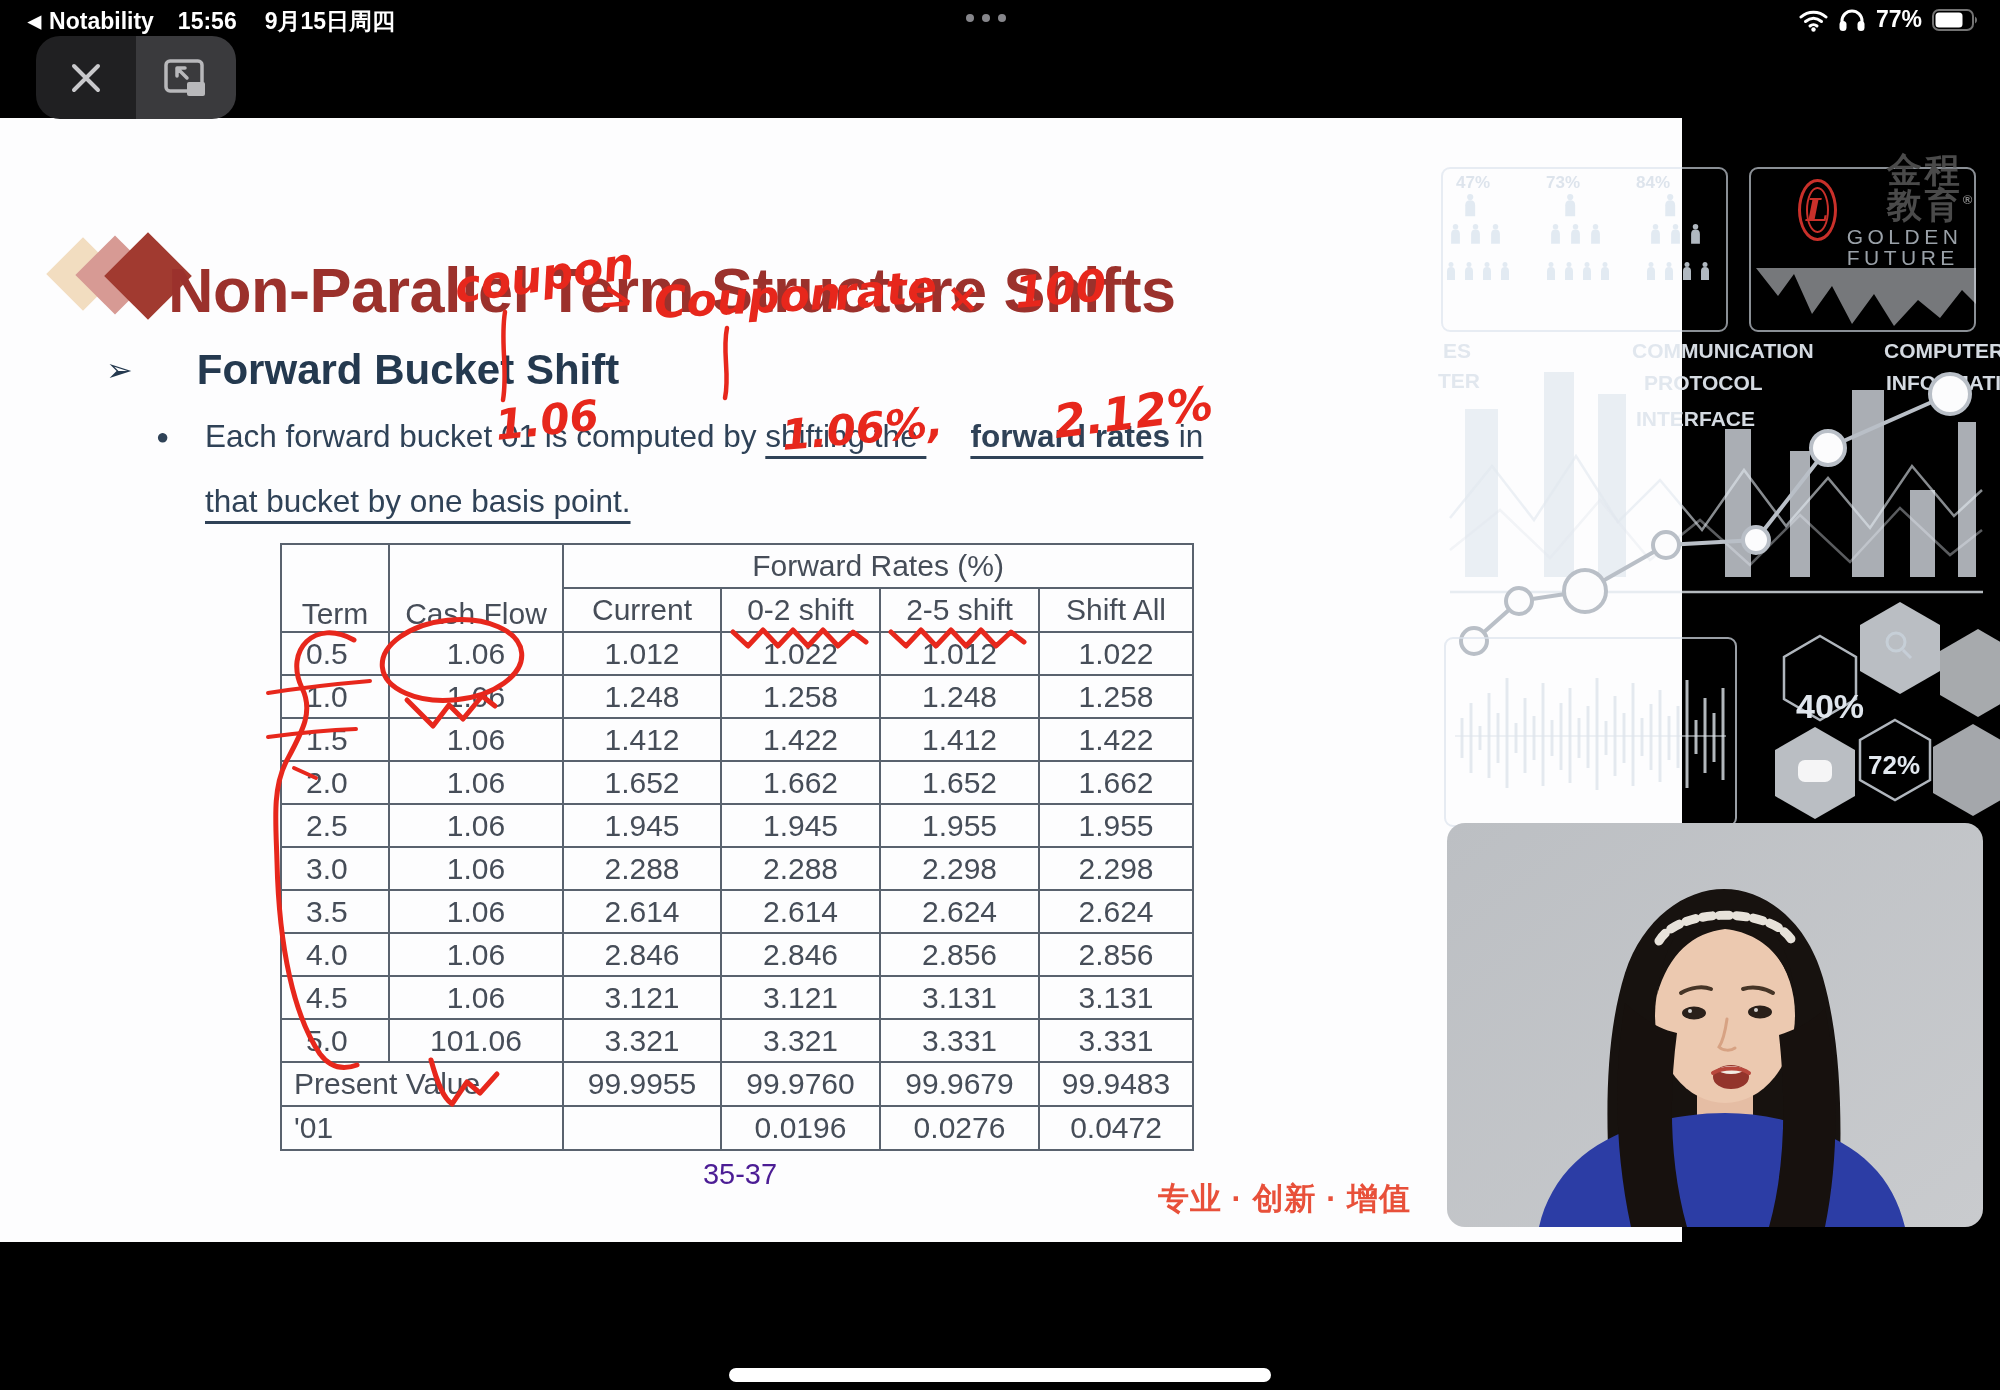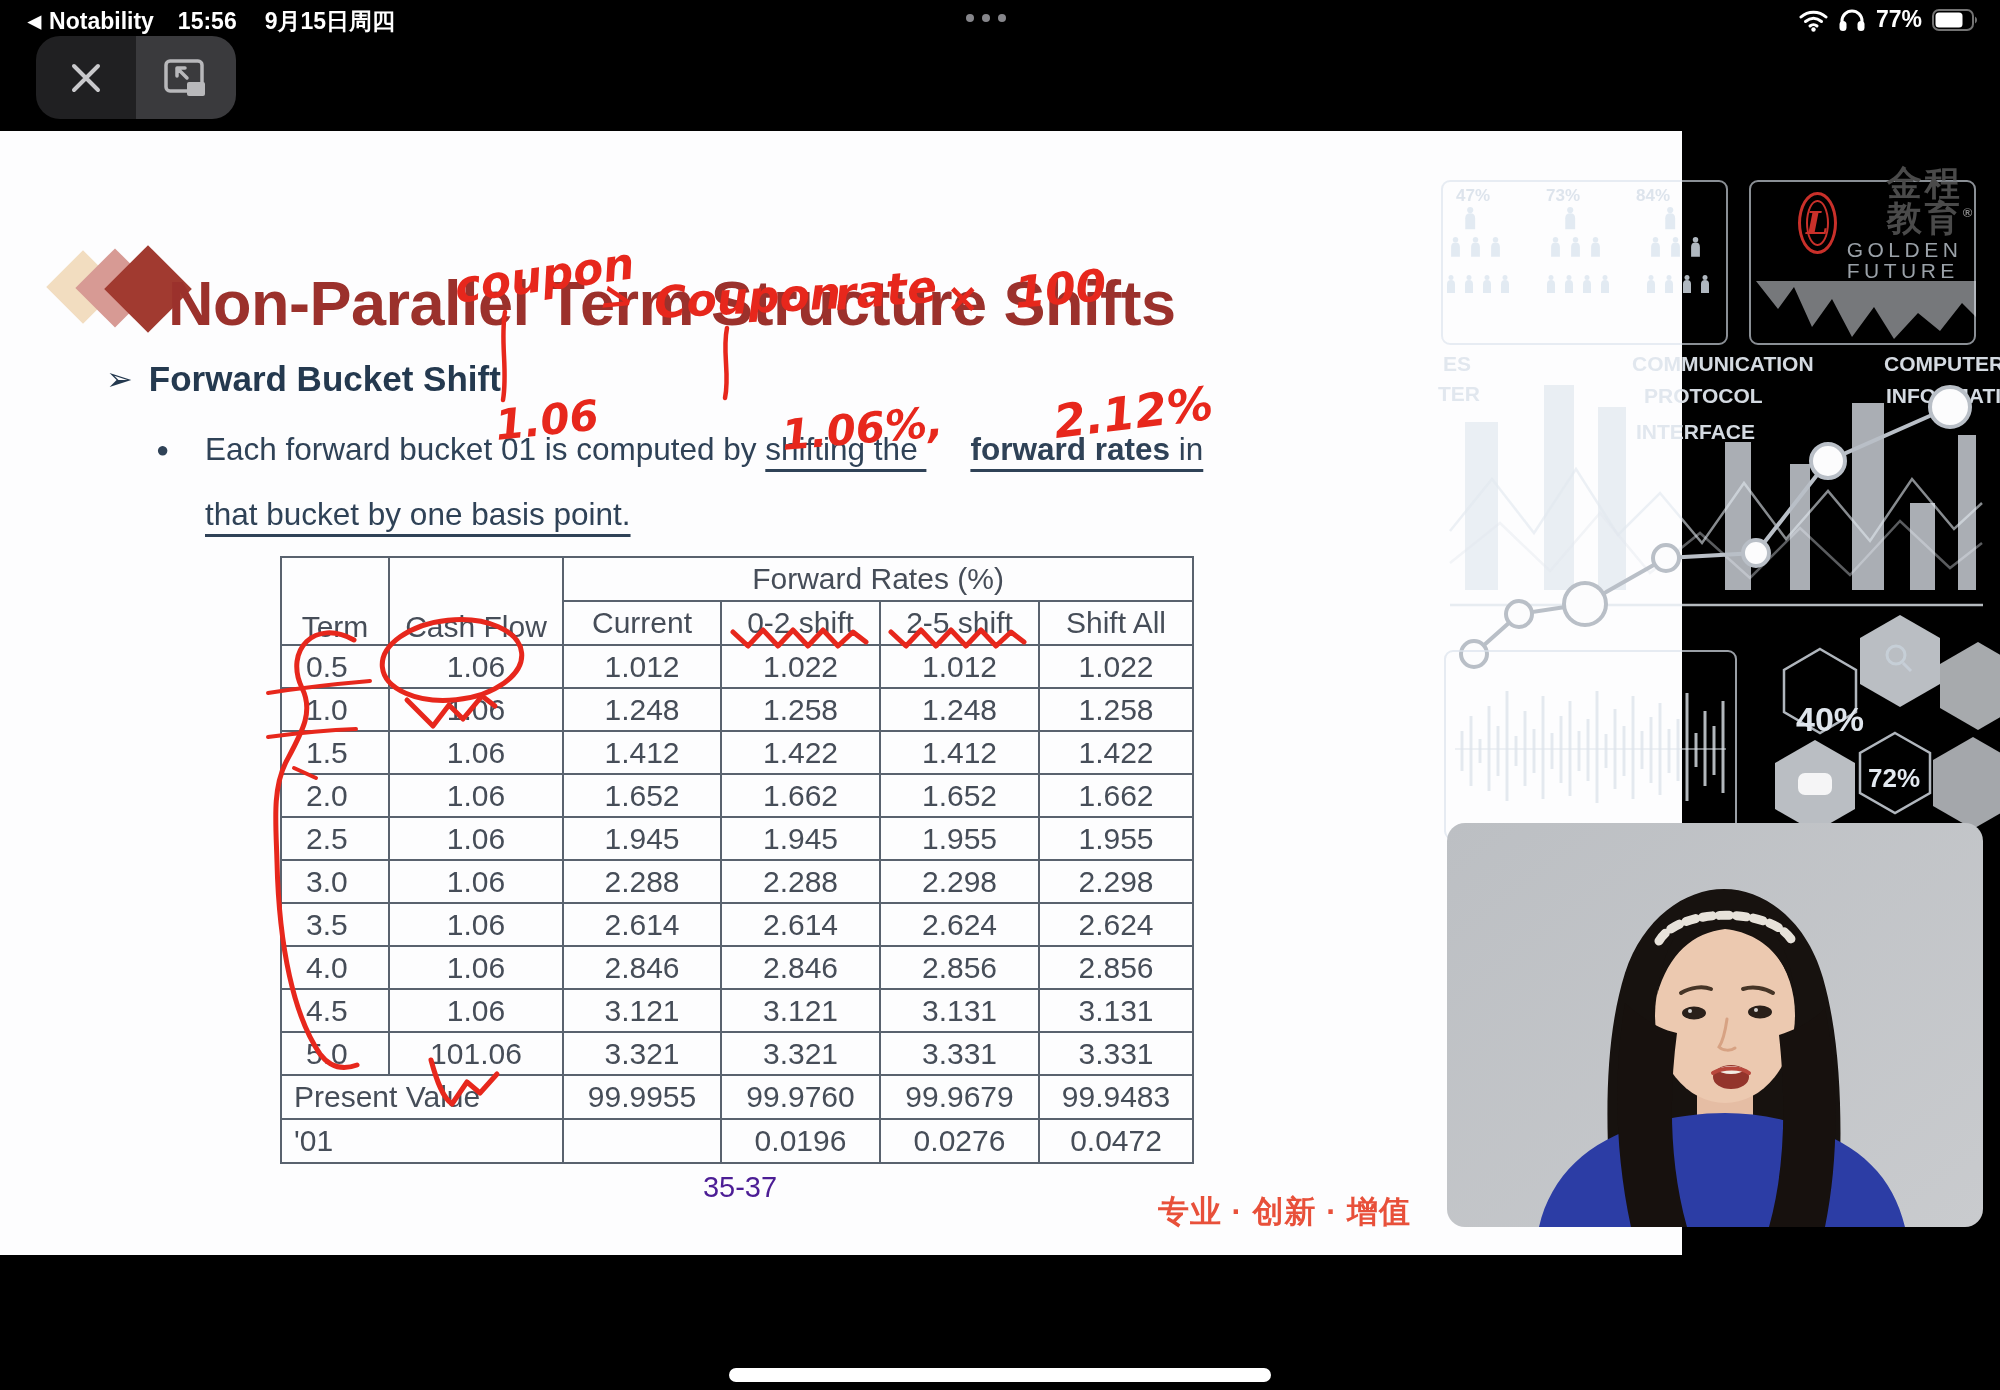--- a/index.html
+++ b/index.html
@@ -17,21 +17,21 @@
   .sb-right{position:absolute;right:22px;top:6px;display:flex;align-items:center;gap:10px;font-size:23px;font-weight:600;}
 
   
   .toolbar{position:absolute;left:36px;top:36px;width:200px;height:83px;border-radius:24px;overflow:hidden;
            display:flex;z-index:60;}
   .tb-btn{flex:1;display:flex;align-items:center;justify-content:center;border:none;cursor:pointer;}
   .tb-close{background:#202022;}
   .tb-pip{background:#3a3a3d;}
 
   
-  .slide{position:absolute;left:0;top:131px;width:1682px;height:1124px;background:#fdfdfe;}
+  .slide{position:absolute;left:0;top:118px;width:1682px;height:1124px;background:#fdfdfe;}
 
   .deco{position:absolute;left:1120px;top:0;width:880px;height:720px;}
 
   .logo{position:absolute;left:1798px;top:34px;display:flex;align-items:center;gap:10px;z-index:5;}
   .seal{width:56px;height:56px;border-radius:50%;border:3px solid #c9302a;display:flex;align-items:center;justify-content:center;position:relative;}
   .seal::before{content:"";position:absolute;inset:5px;border-radius:50%;border:2px solid #c9302a;}
   .seal-l{font-family:"DejaVu Serif",serif;font-style:italic;font-weight:bold;font-size:32px;color:#c9302a;}
   .logo-cn{font-size:35px;font-weight:bold;color:#4a4a4a;letter-spacing:3px;line-height:1;margin-left:40px;}
   .logo-cn sup{font-size:13px;color:#8a8a8a;}
   .logo-en{font-size:21px;color:#9aa1a8;letter-spacing:4.5px;margin-top:4px;line-height:1;}
@@ -39,21 +39,21 @@
   .diamonds{position:absolute;left:55px;top:118px;width:140px;height:90px;}
   .diamonds i{position:absolute;display:block;}
   .d1{left:2px;top:12px;width:52px;height:52px;background:#f2ddc0;transform:rotate(45deg);}
   .d2{left:32px;top:11px;width:56px;height:56px;background:#d79a94;transform:rotate(45deg);}
   .d3{left:62px;top:9px;width:62px;height:62px;background:#a13a30;transform:rotate(45deg);}
 
   .title{position:absolute;left:168px;top:136px;margin:0;font-size:63px;font-weight:bold;color:#9b312c;letter-spacing:-0.5px;}
 
   .section-row{position:absolute;left:106px;top:228px;display:flex;align-items:center;gap:16px;color:#24394f;}
   .section-arrow{font-size:32px;}
-  .section-label{font-size:35px;font-weight:bold;}
+  .section-label{font-size:42px;font-weight:bold;margin-left:48px;}
 
   .body-dot{position:absolute;left:156px;top:306px;font-size:22px;color:#2f4257;}
   .body-line{position:absolute;left:205px;margin:0;font-size:31.5px;color:#2f4257;white-space:nowrap;}
   .bl1{top:300px;}
   .bl2{top:365px;}
   .u{text-decoration:underline;text-decoration-thickness:2.5px;text-underline-offset:9px;}
   .body-line b{font-weight:bold;margin-left:44px;}
 
   
   .datatable{position:absolute;left:280px;top:425px;width:912px;border-collapse:collapse;table-layout:fixed;

